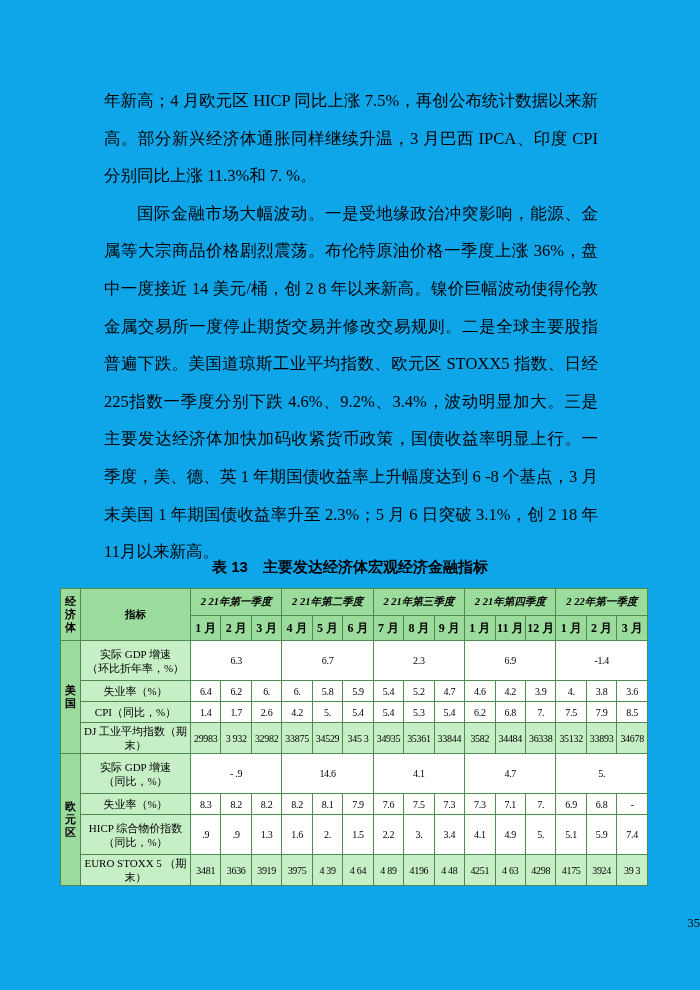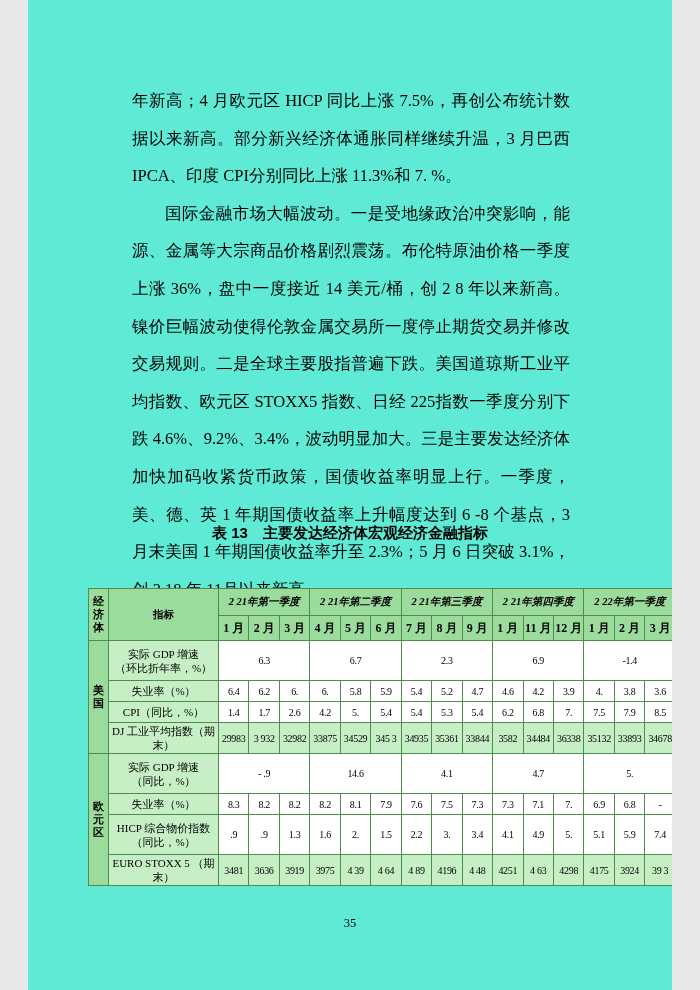--- a/index.html
+++ b/index.html
@@ -1,39 +1,39 @@
 <!DOCTYPE html>
 <html><head>
 <meta charset="utf-8">
 <style>
   * { box-sizing: border-box; }
   html, body { margin: 0; padding: 0; background: #e8e8e8; }
   .page {
-    width: 644px; height: 990px;
+    width: 700px; height: 990px;
     margin: 0 auto;
-    background: #5eead4;
+    background: #0ea5e9;
     position: relative;
     overflow: hidden;
     font-family: "Liberation Serif", "DejaVu Serif", serif;
     color: #000;
   }
   .text-block {
     position: absolute;
     left: 104px; right: 102px; top: 82px;
     font-size: 16.5px;
     line-height: 37.6px;
     text-align: justify;
   }
   .para { margin: 0; }
   .para.indent { text-indent: 2em; }
   .bold { font-weight: normal; }
 
   .table-title {
     position: absolute;
-    top: 524px; left: 0; right: 0;
+    top: 558px; left: 0; right: 0;
     text-align: center;
     font-weight: bold;
     font-size: 15px;
     font-family: "Liberation Sans", "DejaVu Sans", sans-serif;
   }
 
   .tbl-wrap {
     position: absolute;
     top: 588px; left: 60px; width: 588px;
   }
@@ -73,21 +73,21 @@
     font-size: 11px;
   }
   td.val { font-size: 10px; background: #ffffff; letter-spacing: -0.3px; }
   tr.hl td.val, tr.hl td.lab { background: #c6efc6; }
   tr.tall { height: 40px; }
   tr.short { height: 21px; }
 
   .page-number {
     position: absolute;
     top: 916px; left: 0; right: 0;
-    text-align: center;
+    text-align: right;
     font-size: 12.5px;
   }
 </style>
 </head>
 <body>
 
 <div class="page">
 
   <div class="text-block">
     <p class="para"><span>年新高；4 月欧元区 HICP 同比上涨 7.5%，再创公布统计数据以来新高。部分新兴经济体通胀同样继续升温，3 月巴西 IPCA、印度 CPI分别同比上涨 11.3%和 7. %。</span></p>

